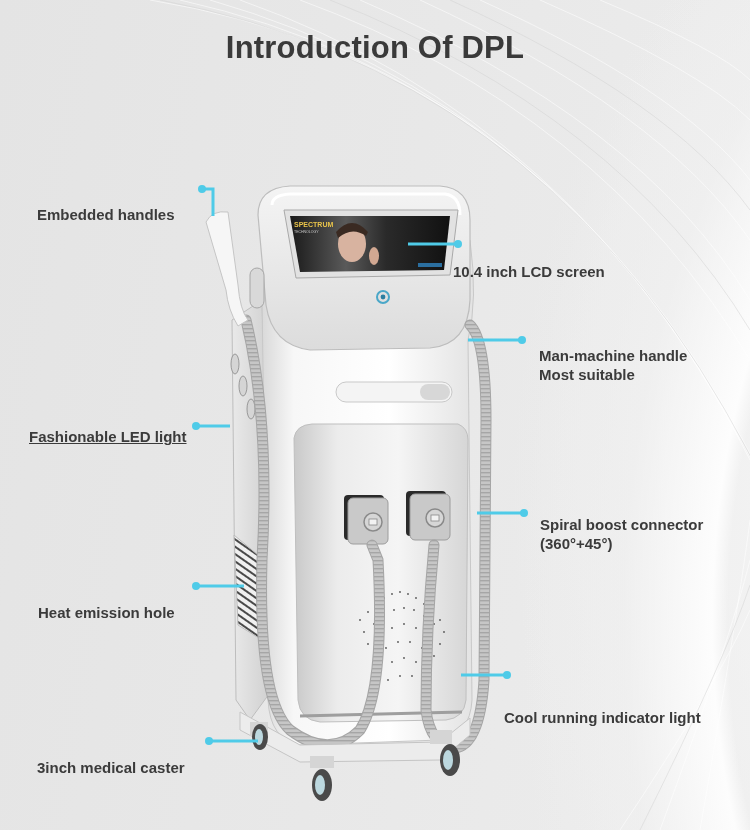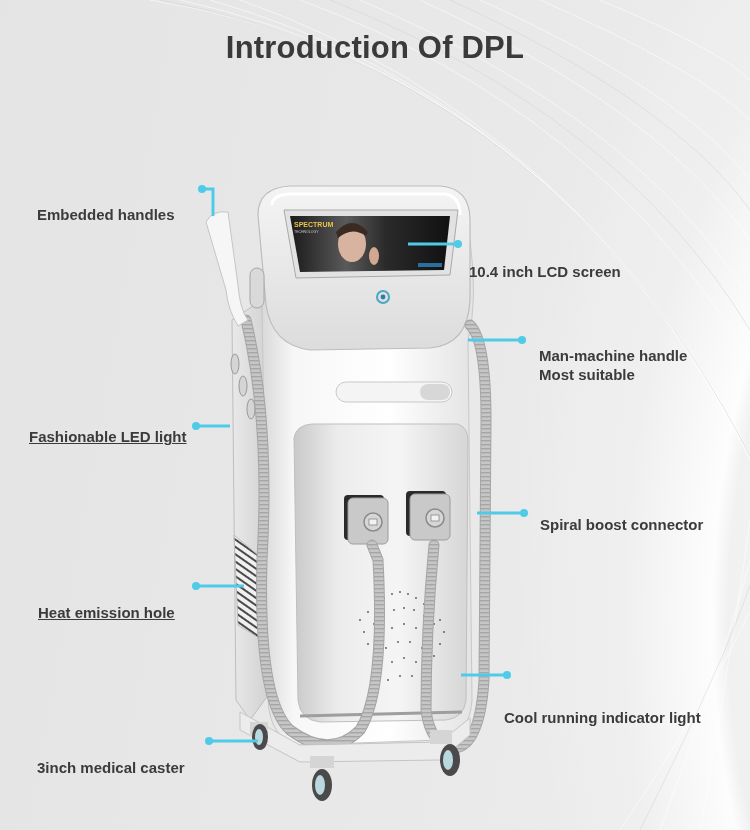--- a/index.html
+++ b/index.html
@@ -224,34 +224,35 @@
     <circle cx="524" cy="513" r="4"></circle>
     <circle cx="196" cy="586" r="4"></circle>
     <circle cx="507" cy="675" r="4"></circle>
     <circle cx="209" cy="741" r="4"></circle>
   </g>
 </svg>
 
 <div class="label" style="left:37px; top:179px;">
   <div>Embedded handles</div>
 </div>
-<div class="label" style="left:469px; top:236px;">
+<div class="label" style="left:453px; top:236px;">
   <div>10.4 inch LCD screen</div>
 </div>
 <div class="label" style="left:539px; top:320px;">
   <div>Man-machine handle</div>
   <div>Most suitable</div>
 </div>
 <div class="label" style="left:29px; top:401px;text-decoration:underline;">
   <div>Fashionable LED light</div>
 </div>
 <div class="label" style="left:540px; top:489px;">
   <div>Spiral boost connector</div>
-</div>
-<div class="label" style="left:38px; top:577px;text-decoration:underline;">
+  <div>(360°+45°)</div>
+</div>
+<div class="label" style="left:38px; top:577px;">
   <div>Heat emission hole</div>
 </div>
 <div class="label" style="left:504px; top:682px;text-align:center;">
   <div>Cool running indicator light</div>
 </div>
 <div class="label" style="left:37px; top:732px;">
   <div>3inch medical caster</div>
 </div>
 
 </body></html>

